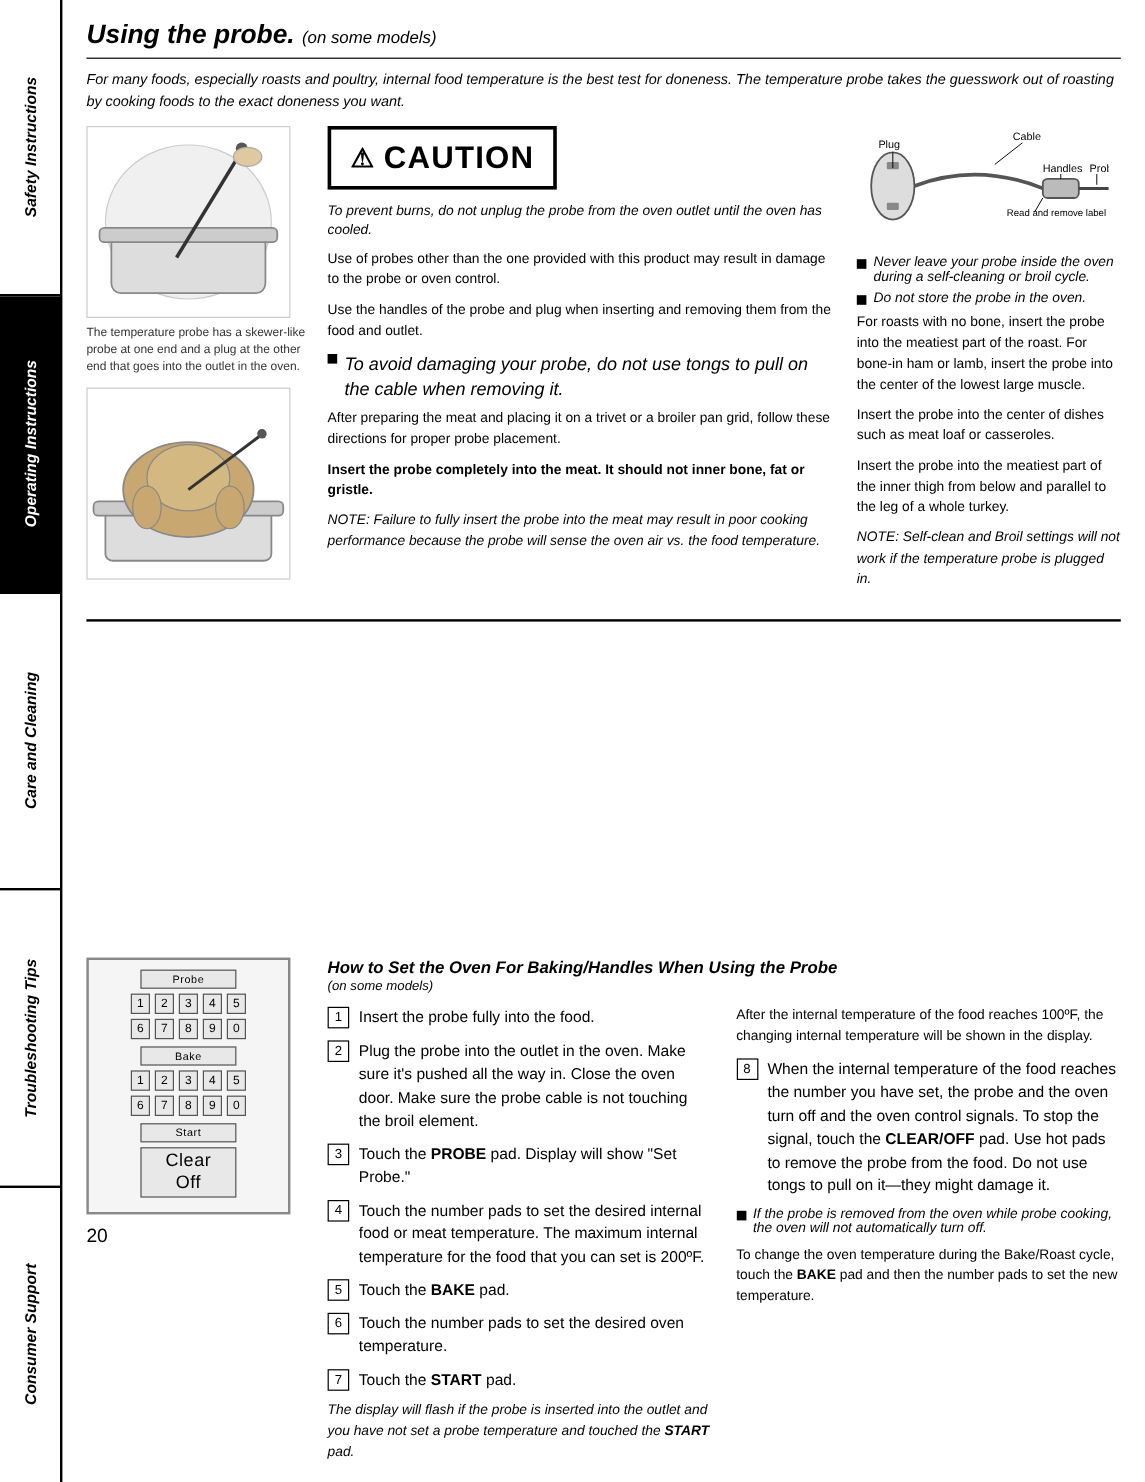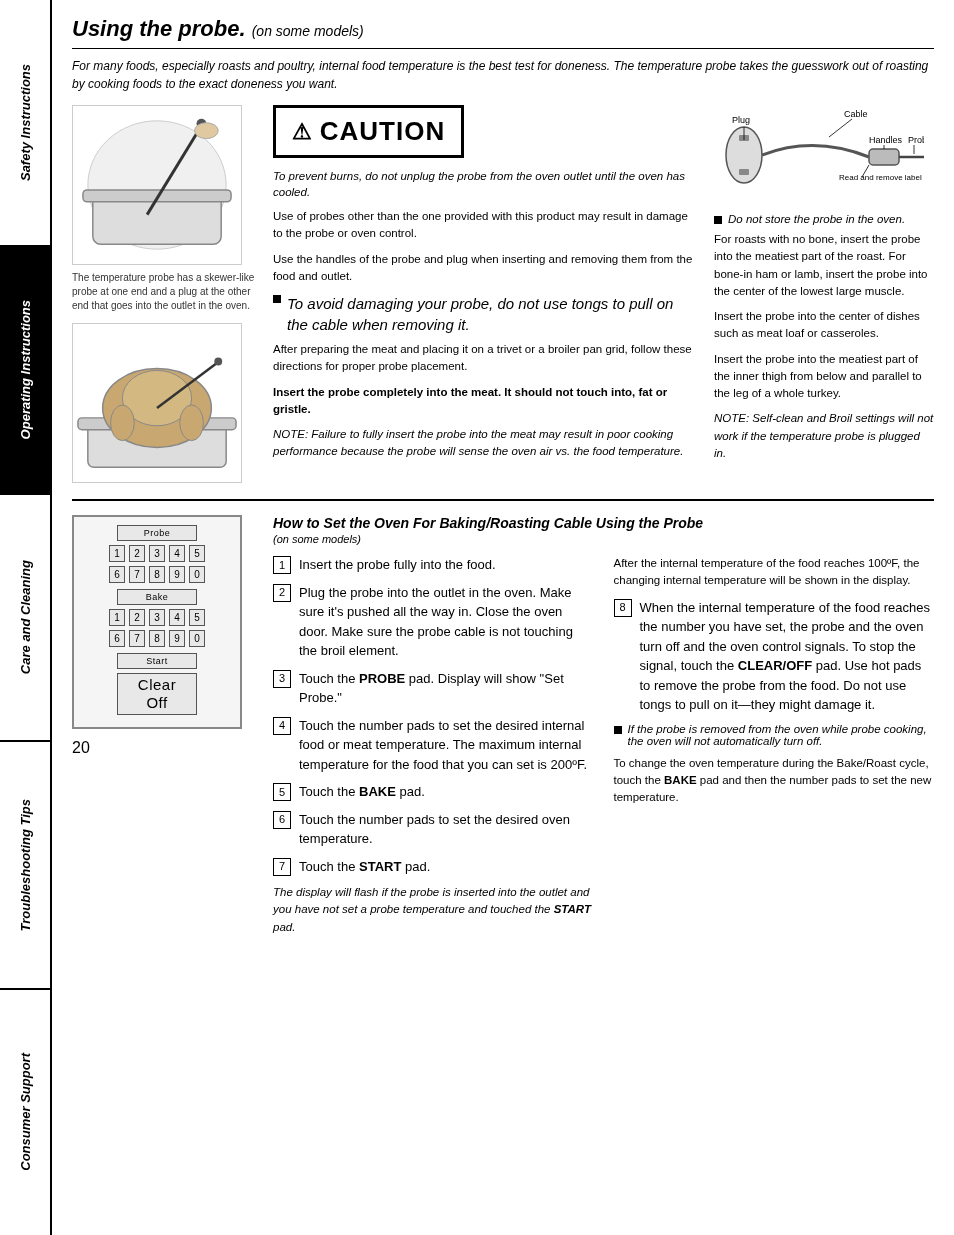--- a/index.html
+++ b/index.html
@@ -46,21 +46,22 @@
       white-space: nowrap;
       color: #000;
     }
 
     
     .main-content {
       flex: 1;
       padding: 16px 20px;
       display: flex;
       flex-direction: column;
-      gap: 0;
+      gap: 16px;
+      justify-content: space-between;
     }
 
     
     .top-section {
       border-bottom: 2px solid #000;
       padding-bottom: 16px;
       margin-bottom: 0;
     }
 
     .page-title {
@@ -426,21 +427,21 @@
         <p class="caution-italic">To prevent burns, do not unplug the probe from the oven outlet until the oven has cooled.</p>
         <p class="middle-para">Use of probes other than the one provided with this product may result in damage to the probe or oven control.</p>
         <p class="middle-para">Use the handles of the probe and plug when inserting and removing them from the food and outlet.</p>
 
         <div class="bullet-item">
           <span class="bullet-square"></span>
           <span class="bullet-text">To avoid damaging your probe, do not use tongs to pull on the cable when removing it.</span>
         </div>
 
         <p class="middle-para">After preparing the meat and placing it on a trivet or a broiler pan grid, follow these directions for proper probe placement.</p>
-        <p class="middle-para" style="font-weight:bold;">Insert the probe completely into the meat. It should not touch into, fat or gristle.</p>
+        <p class="middle-para" style="font-weight:bold;">Insert the probe completely into the meat. It should not inner bone, fat or gristle.</p>
         <p class="note-italic">NOTE: Failure to fully insert the probe into the meat may result in poor cooking performance because the probe will sense the oven air vs. the food temperature.</p>
       </div>
 
       <div class="col-right">
 
         <div class="probe-diagram">
           <svg width="210" height="95" viewBox="0 0 210 95" xmlns="http://www.w3.org/2000/svg">
 
             <ellipse cx="30" cy="50" rx="18" ry="28" fill="#ddd" stroke="#555" stroke-width="1.5"></ellipse>
             <rect x="25" y="30" width="10" height="6" fill="#888" rx="1"></rect>
@@ -462,20 +463,24 @@
             <text x="155" y="38" font-size="9" fill="#000">Handles</text>
             <text x="194" y="38" font-size="9" fill="#000">Probe</text>
             <line x1="170" y1="40" x2="170" y2="44" stroke="#000" stroke-width="0.8"></line>
             <line x1="200" y1="40" x2="200" y2="49" stroke="#000" stroke-width="0.8"></line>
 
             <text x="125" y="75" font-size="8" fill="#000">Read and remove label</text>
             <line x1="155" y1="60" x2="148" y2="72" stroke="#000" stroke-width="0.8"></line>
           </svg>
         </div>
 
+        <div class="right-bullet">
+          <span class="bullet-square" style="margin-top:3px;"></span>
+          <em><span>Never leave your probe inside the oven during a self-cleaning or broil cycle.</span></em>
+        </div>
         <div class="right-bullet">
           <span class="bullet-square" style="margin-top:3px;"></span>
           <em><span>Do not store the probe in the oven.</span></em>
         </div>
 
         <p class="right-para">For roasts with no bone, insert the probe into the meatiest part of the roast. For bone-in ham or lamb, insert the probe into the center of the lowest large muscle.</p>
         <p class="right-para">Insert the probe into the center of dishes such as meat loaf or casseroles.</p>
         <p class="right-para">Insert the probe into the meatiest part of the inner thigh from below and parallel to the leg of a whole turkey.</p>
         <p class="right-para" style="font-style:italic;"><em><span>NOTE: Self-clean and Broil settings will not work if the temperature probe is plugged in.</span></em></p>
       </div>
@@ -528,21 +533,21 @@
           <div class="panel-key wide label" style="font-size:15px;line-height:1.2;">
             <span>Clear</span><br>
             <span>Off</span>
           </div>
         </div>
       </div>
       <div class="page-number">20</div>
     </div>
 
     <div class="bottom-right">
-      <div class="section-title">How to Set the Oven For Baking/Roasting Cable Using the Probe</div>
+      <div class="section-title">How to Set the Oven For Baking/Handles When Using the Probe</div>
       <div class="section-subtitle">(on some models)</div>
 
       <div class="bottom-cols">
 
         <div class="bottom-col-left">
           <div class="step-item">
             <div class="step-num">1</div>
             <div class="step-text">Insert the probe fully into the food.</div>
           </div>
           <div class="step-item">

